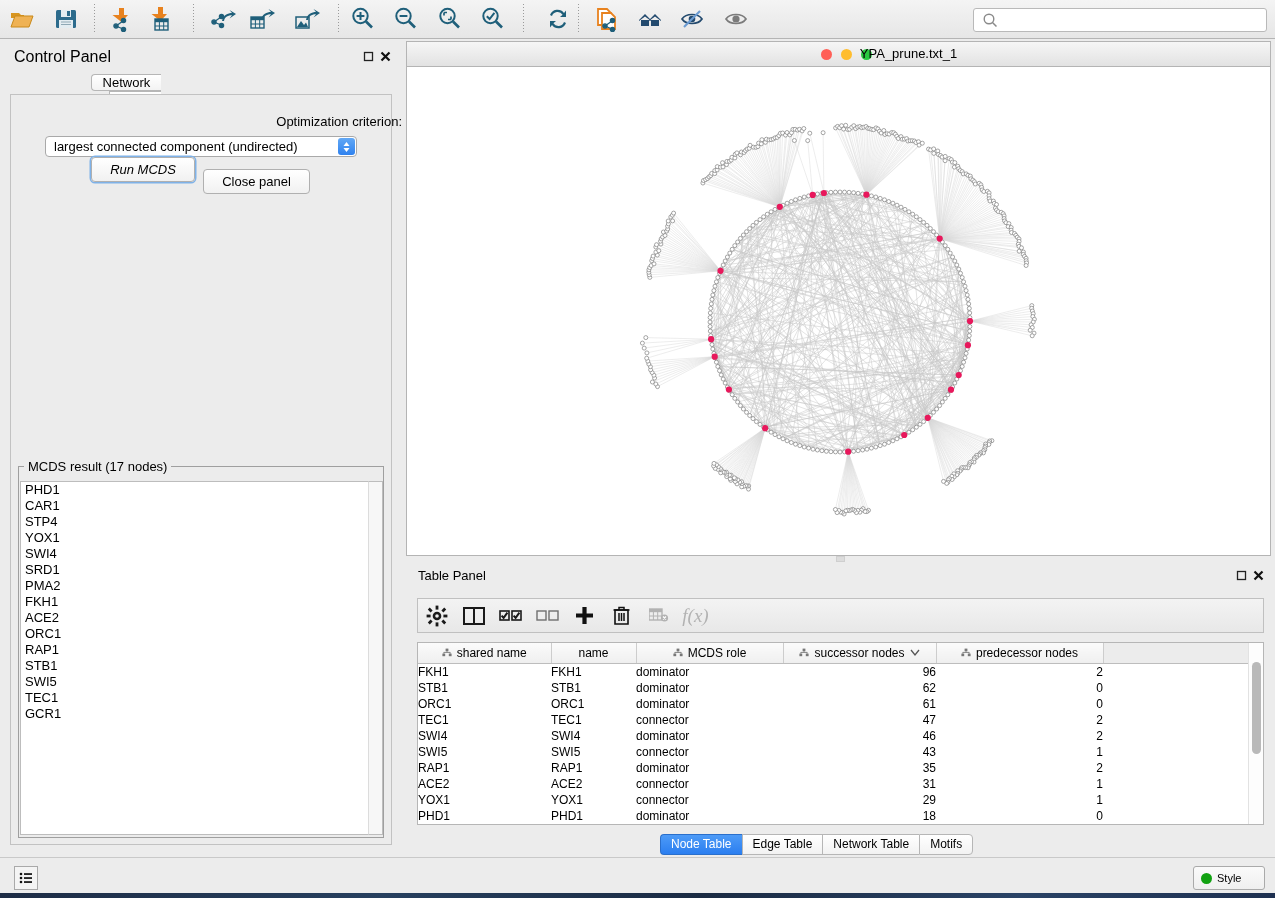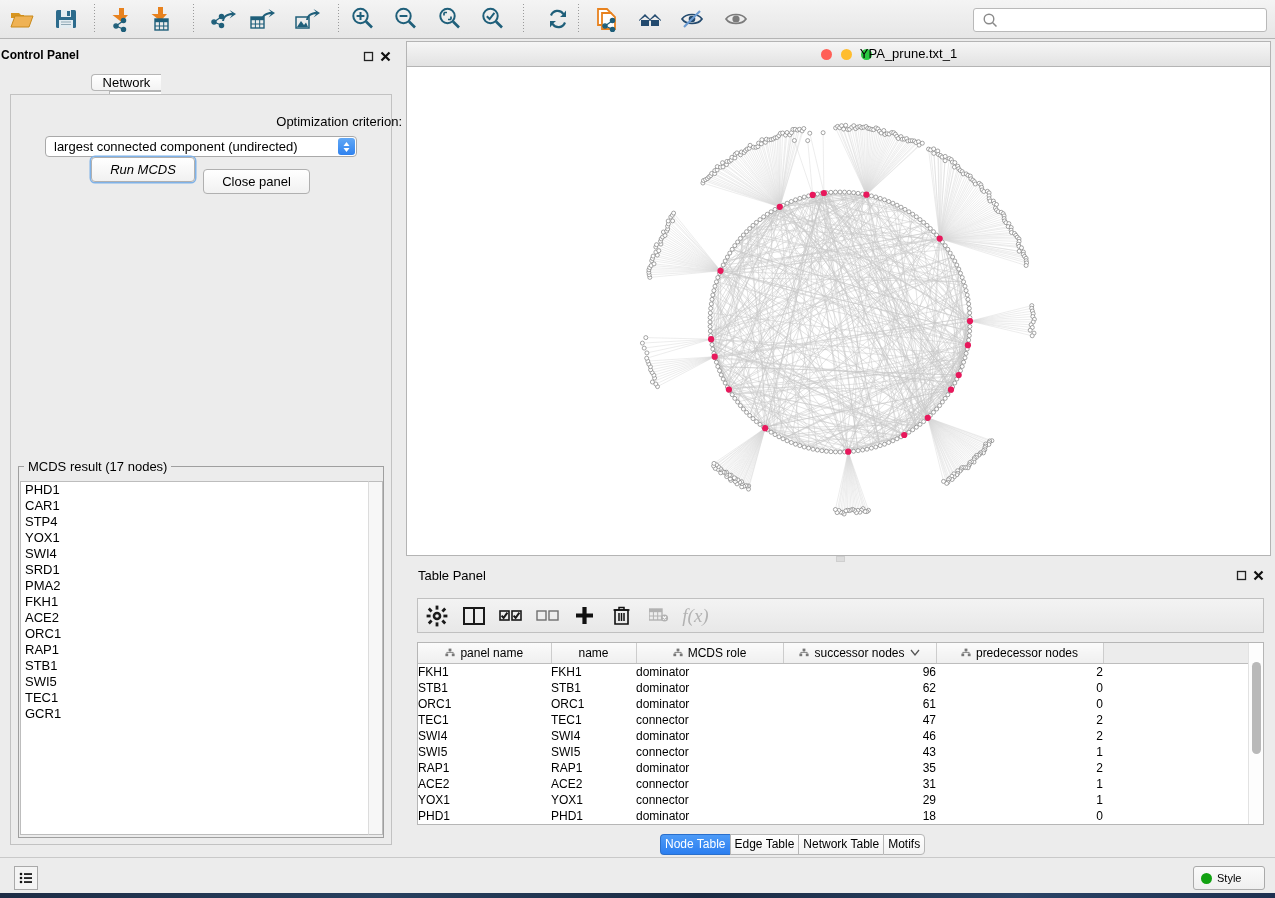--- a/index.html
+++ b/index.html
@@ -12,21 +12,21 @@
   .tb-sep{position:absolute;top:4px;height:30px;width:1px;
           background-image:linear-gradient(#9a9a9a 40%,rgba(255,255,255,0) 0%);
           background-size:1px 3px;background-repeat:repeat-y;}
   #search-box{position:absolute;left:973px;top:8px;width:292px;height:22px;background:#fff;
               border:1px solid #b9b9b9;border-radius:3px;display:flex;align-items:center;}
   #search-box .mag{margin-left:8px;display:flex;}
   #search-input{border:0;outline:none;font-family:"Liberation Sans",sans-serif;font-size:12px;
                 margin-left:5px;width:250px;background:transparent;}
   
   #cp-titlebar{position:absolute;left:0;top:41px;width:401px;height:26px;}
-  #cp-title{position:absolute;left:1px;top:48px;font-size:12px;font-weight:bold;}
+  #cp-title{position:absolute;left:14px;top:48px;font-size:16px;}
   .win-btn{position:absolute;width:13px;height:13px;display:flex;align-items:center;justify-content:center;}
   #cp-tabs{position:absolute;left:80px;top:74px;height:21px;display:flex;align-items:flex-end;flex-direction:column;}
   .cp-tab{height:20px;padding:0 11px;display:flex;align-items:center;justify-content:center;
           font-size:13px;background:linear-gradient(#ffffff,#f3f3f3);border:1px solid #b6b6b6;
           border-right:0;box-sizing:border-box;}
   .cp-tab:first-child{border-top-left-radius:4px;border-bottom-left-radius:4px;}
   .cp-tab:last-child{border-right:1px solid #b6b6b6;border-top-right-radius:4px;border-bottom-right-radius:4px;}
   .cp-tab.sel{background:linear-gradient(#4d9bf7,#2b7ef0);color:#fff;border-color:#2a6fcb;margin-left:19px;}
   #cp-body{position:absolute;left:10px;top:94px;width:382px;height:751px;
            background:#ececec;border:1px solid #c2c2c2;box-sizing:border-box;}
@@ -73,21 +73,21 @@
   table.grid th{height:20px;font-weight:normal;font-size:12px;background:linear-gradient(#fbfbfb,#efefef);
                 border-right:1px solid #cdcdcd;border-bottom:1px solid #bdbdbd;padding:0;}
   table.grid th .hcell{display:flex;align-items:center;justify-content:center;gap:5px;height:19px;}
   table.grid td{height:16px;font-size:12px;padding:0;white-space:nowrap;}
   .c1{width:133px}.c2{width:85px}.c3{width:147px}.c4{width:153px}.c5{width:167px}.c6{width:145px}
   td.c1{padding-left:10px}td.c2{padding-left:10px}td.c3{padding-left:5px}
   td.c4{text-align:right;padding-right:13px}td.c5{text-align:right;padding-right:10px}
   #tbl-scroll{width:16px;background:#fdfdfd;border-left:1px solid #e2e2e2;position:relative;}
   #tbl-thumb{position:absolute;left:3px;top:19px;width:9px;height:92px;background:#b9b9b9;border-radius:5px;}
   #tp-tabs{position:absolute;left:660px;top:833px;height:22px;display:flex;align-items:center;}
-  .tp-tab{height:21px;padding:0 4px;display:flex;align-items:center;justify-content:center;font-size:12px;
+  .tp-tab{height:21px;padding:0 10px;display:flex;align-items:center;justify-content:center;font-size:12px;
           background:linear-gradient(#ffffff,#f2f2f2);border:1px solid #b6b6b6;border-right:0;box-sizing:border-box;}
   .tp-tab:first-child{border-top-left-radius:4px;border-bottom-left-radius:4px;}
   .tp-tab:last-child{border-right:1px solid #b6b6b6;border-top-right-radius:4px;border-bottom-right-radius:4px;}
   .tp-tab.sel{background:linear-gradient(#4d9bf7,#2b7ef0);color:#fff;border-color:#2a6fcb;}
   
   #statusbar{position:absolute;left:0;top:857px;width:1275px;height:36px;background:#ececec;
              border-top:1px solid #c9c9c9;}
   #status-list-btn{position:absolute;left:14px;top:866px;width:22px;height:22px;background:#f4f4f4;
                    border:1px solid #a9a9a9;display:flex;align-items:center;justify-content:center;}
   #memory-btn{position:absolute;left:1193px;top:866px;width:70px;height:22px;background:linear-gradient(#fafafa,#efefef);
@@ -1688,21 +1688,21 @@
       <thead>
           <tr id="tbl-head">
             <th class="c1">
               <div class="hcell">
                 <span><svg width="10" height="9" viewBox="0 0 10 9">
                     <rect x="3.6" y="0.6" width="2.8" height="2.6" fill="#777"></rect>
                     <rect x="0.4" y="5.6" width="2.8" height="2.6" fill="#777"></rect>
                     <rect x="6.8" y="5.6" width="2.8" height="2.6" fill="#777"></rect>
                     <path d="M5 3.2 V4.4 M1.8 5.6 V4.4 H8.2 V5.6" stroke="#777" stroke-width="0.9" fill="none"></path>
                   </svg></span>
-                <span>panel name</span>
+                <span>shared name</span>
               </div>
             </th>
             <th class="c2">
               <div class="hcell">
                 <span>name</span>
               </div>
             </th>
             <th class="c3">
               <div class="hcell">
                 <span><svg width="10" height="9" viewBox="0 0 10 9">

